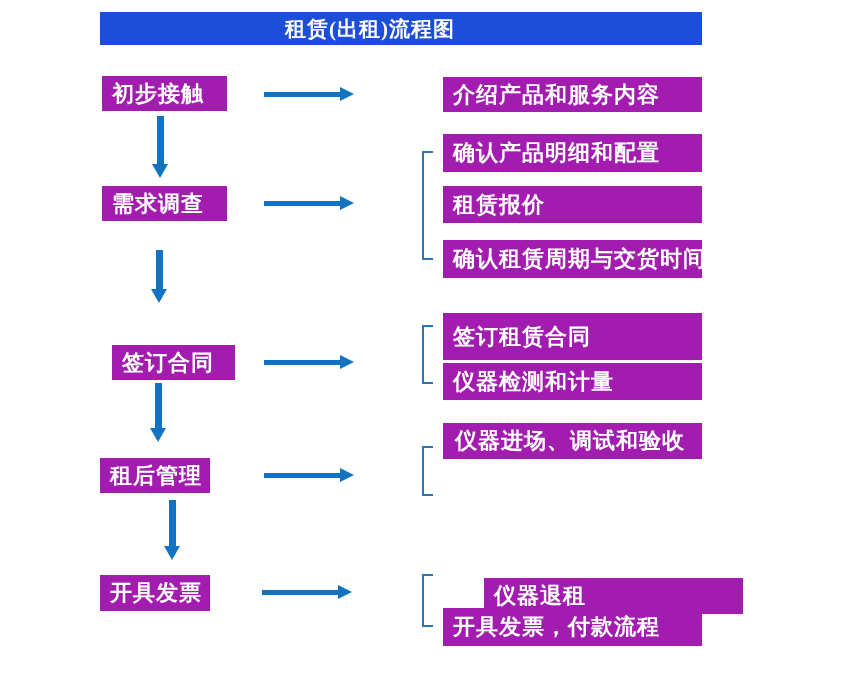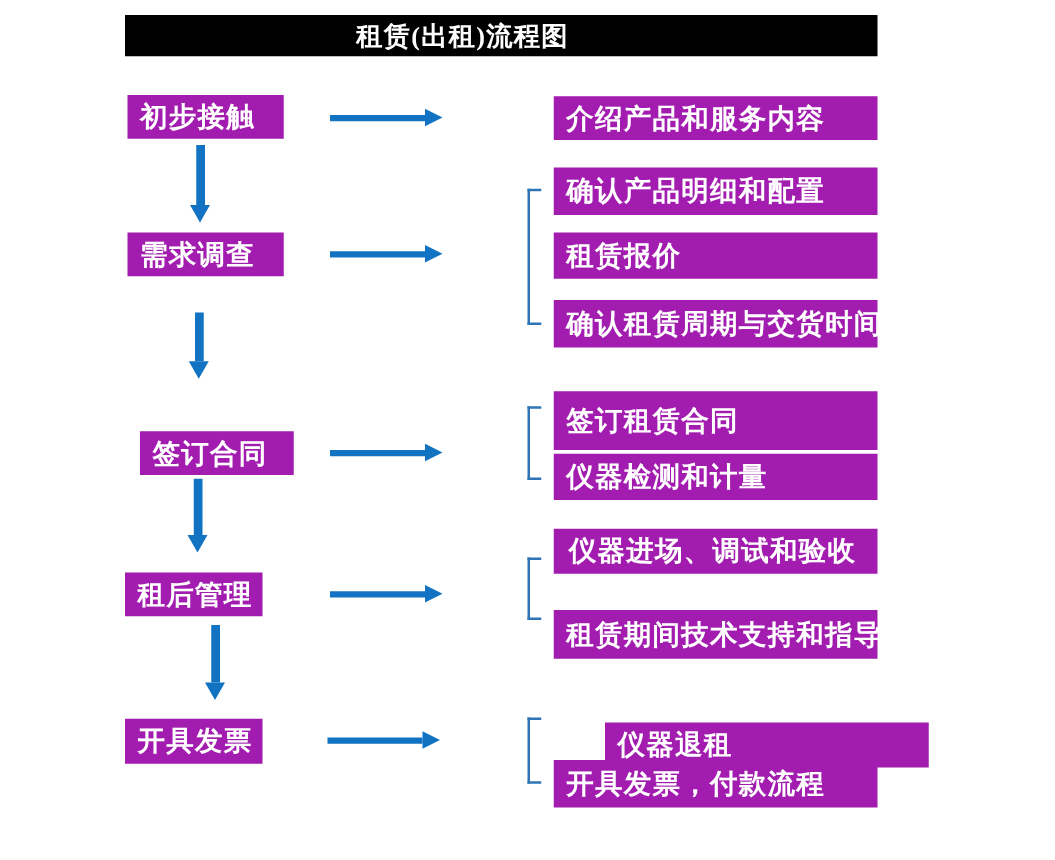--- a/index.html
+++ b/index.html
@@ -20,21 +20,21 @@
     letter-spacing: 1px;
     display: flex;
     align-items: center;
     box-sizing: border-box;
     padding-left: 10px;
     white-space: nowrap;
   }
   .title-bar {
     position: absolute;
     left: 100px; top: 12px; width: 602px; height: 33px;
-    background: #000000;
+    background: #1d4ed8;
     color: #ffffff;
     font-size: 21px;
     letter-spacing: 1px;
     display: flex;
     align-items: center;
     justify-content: center;
     box-sizing: border-box;
     padding-right: 62px;
   }
   .stage-box {  }
@@ -137,18 +137,17 @@
   <div class="box detail-box" style="top:77px;  height:35px;">介绍产品和服务内容</div>
 
   <div class="box detail-box" style="top:134px; height:38px;">确认产品明细和配置</div>
   <div class="box detail-box" style="top:186px; height:37px;">租赁报价</div>
   <div class="box detail-box" style="top:240px; height:38px;">确认租赁周期与交货时间</div>
 
   <div class="box detail-box" style="top:313px; height:47px;">签订租赁合同</div>
   <div class="box detail-box" style="top:363px; height:37px;">仪器检测和计量</div>
 
   <div class="box detail-box" style="top:423px; height:36px;padding-left:12px;">仪器进场、调试和验收</div>
-  <div class="box detail-box" style="top:488px; height:39px;">租赁期间技术支持和指导</div>
 
   <div class="box detail-box" style="top:578px; height:36px;margin-left:41px;">仪器退租</div>
   <div class="box detail-box" style="top:608px; height:38px;">开具发票，付款流程</div>
 
 </div>
 
 </body></html>

